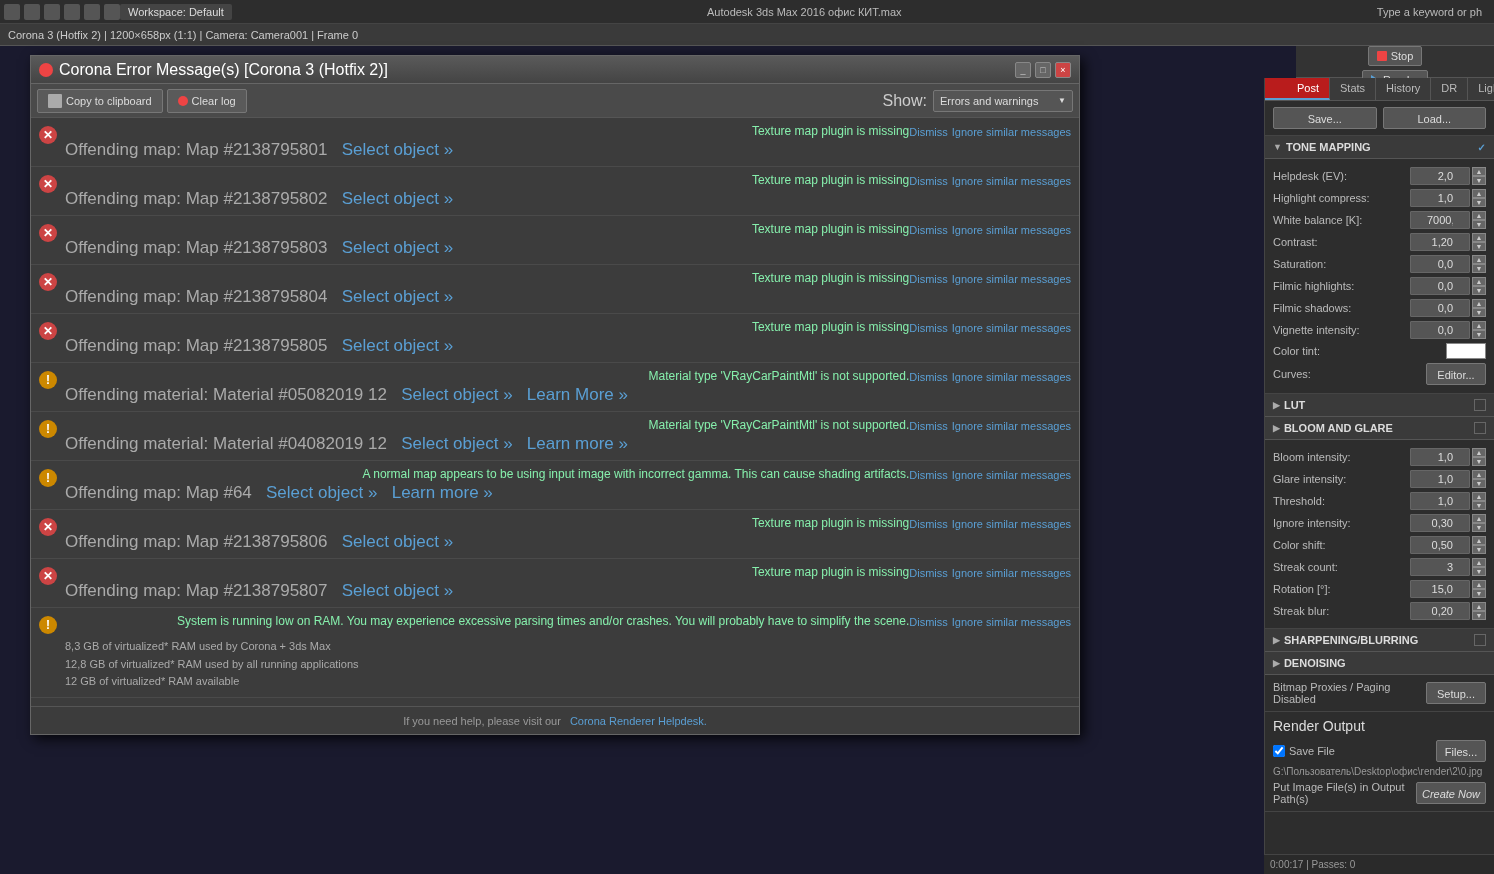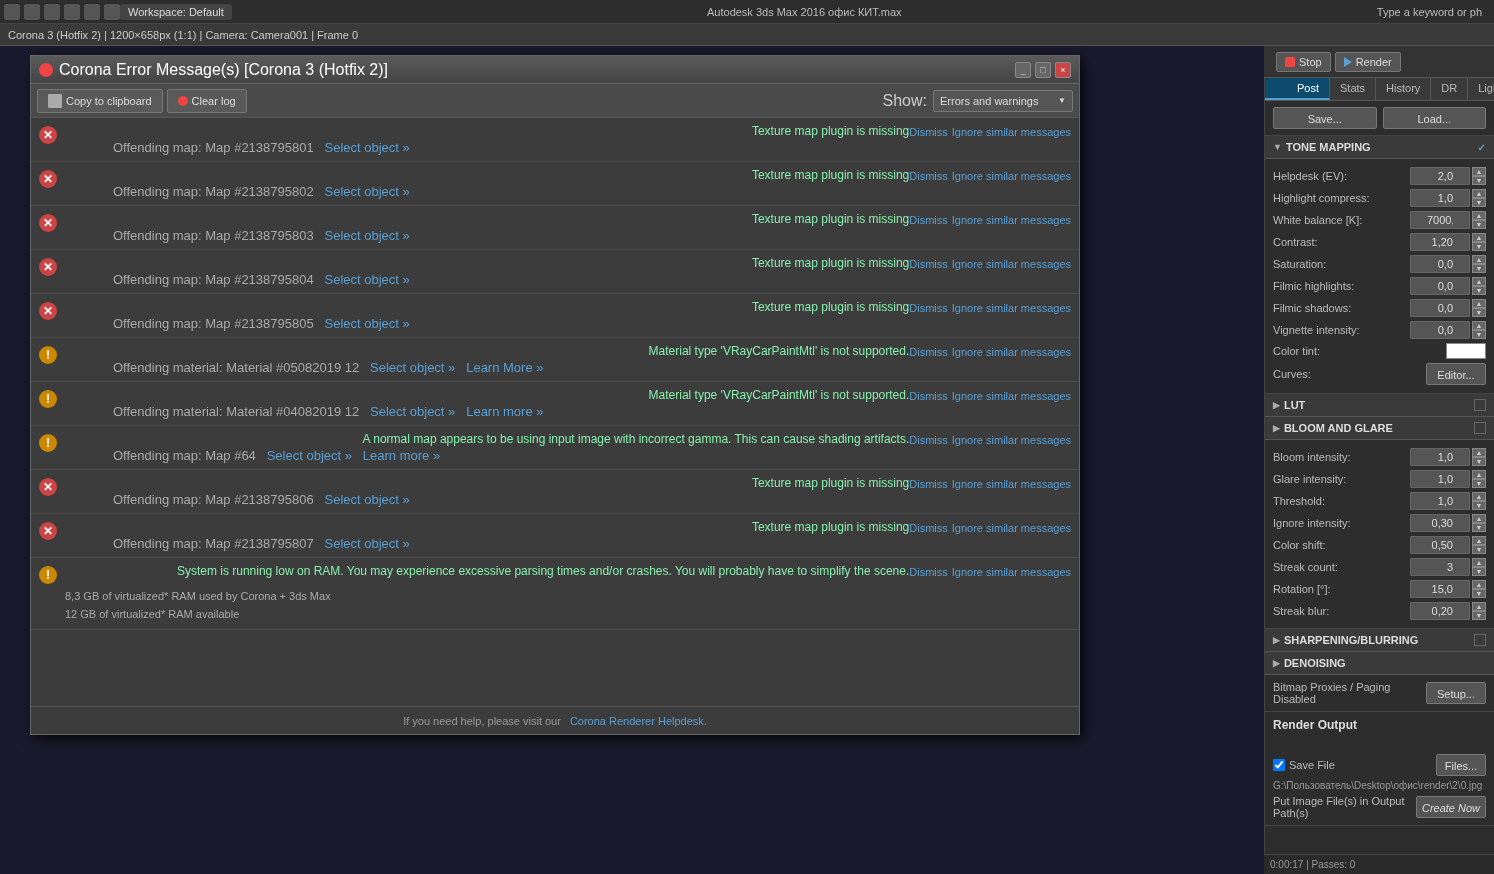--- a/index.html
+++ b/index.html
@@ -225,23 +225,22 @@
     .msg-body {
       flex: 1;
     }
     .msg-title {
       font-size: 12px;
       color: #86efac;
       margin-bottom: 2px;
       text-align: right;
     }
     .msg-subtitle {
-      font-size: 13px;
+      font-size: 17px;
       color: #aaa;
-      margin-left: 48px;
     }
     .msg-link {
       color: #5a9fd4;
       text-decoration: none;
       cursor: pointer;
     }
     .msg-action-btn {
       font-size: 11px;
       color: #5a9fd4;
       cursor: pointer;
@@ -313,21 +312,21 @@
       border-bottom: 1px solid #555;
     }
     .panel-tab {
       padding: 4px 10px;
       font-size: 11px;
       color: #bbb;
       cursor: pointer;
       border-right: 1px solid #555;
     }
     .panel-tab.active {
-      background: #0c4a6e;
+      background: #b91c1c;
       color: #fff;
       border-bottom: 2px solid #5a9fd4;
       padding-left: 32px;
     }
 
     
     .section-header {
       background: #3a3a3a;
       padding: 5px 8px;
       font-size: 11px;
@@ -429,28 +428,29 @@
     .checkbox-row input[type=checkbox] {
       width: 12px; height: 12px;
       cursor: pointer;
     }
 
     
     .top-render-row {
       position: absolute;
       top: 46px;
       right: 0;
-      width: 230px;
+      width: 198px;
       height: 32px;
       background: #333;
       display: flex;
       align-items: center;
       padding: 0 12px;
       gap: 4px;
       border-bottom: 1px solid #555;
+      flex-direction: column;
     }
     .stop-btn {
       display: flex;
       align-items: center;
       gap: 4px;
       background: #555;
       border: 1px solid #777;
       border-radius: 2px;
       padding: 3px 8px;
       font-size: 11px;
@@ -732,21 +732,21 @@
   </div>
 
   <div style="padding:6px 8px;border-bottom:1px solid #444;">
     <div style="display:flex;align-items:center;justify-content:space-between;">
       <span style="font-size:11px;color:#bbb;">Bitmap Proxies / Paging Disabled</span>
       <button class="panel-btn" style="width:60px;flex:none;">Setup...</button>
     </div>
   </div>
 
   <div style="padding:6px 8px;border-bottom:1px solid #444;">
-    <div style="font-size:12px;color:#ddd;margin-bottom:20px;font-weight:bold;">Render Output</div>
+    <div style="font-size:14px;color:#ddd;margin-bottom:4px;font-weight:normal;">Render Output</div>
     <div class="checkbox-row">
       <input type="checkbox" checked="" style="">
       <span style="font-size:11px;color:#bbb;">Save File</span>
       <button class="panel-btn" style="width:50px;flex:none;margin-left:auto;">Files...</button>
     </div>
     <div style="font-size:10px;color:#999;margin-top:2px;word-break:break-all;">G:\Пользователь\Desktop\офис\render\2\0.jpg</div>
     <div style="display:flex;align-items:center;justify-content:space-between;margin-top:4px;">
       <span style="font-size:11px;color:#bbb;">Put Image File(s) in Output Path(s)</span>
       <button class="panel-btn" style="width:70px;flex:none;font-style:italic;">Create Now</button>
     </div>
@@ -953,20 +953,21 @@
         <div style="flex:1;">
           <div class="msg-title">System is running low on RAM. You may experience excessive parsing times and/or crashes. You will probably have to simplify the scene.</div>
         </div>
         <div class="msg-row-right">
           <button class="msg-action-btn">Dismiss</button>
           <button class="msg-action-btn">Ignore similar messages</button>
         </div>
       </div>
       <div class="ram-details">
         <div>8,3 GB of virtualized* RAM used by Corona + 3ds Max</div>
+        <div>12,8 GB of virtualized* RAM used by all running applications</div>
         <div>12 GB of virtualized* RAM available</div>
       </div>
     </div>
 
   </div>
 
   <div class="dialog-footer">
     <span>If you need help, please visit our</span>
     <span class="footer-link">Corona Renderer Helpdesk.</span>
   </div>

